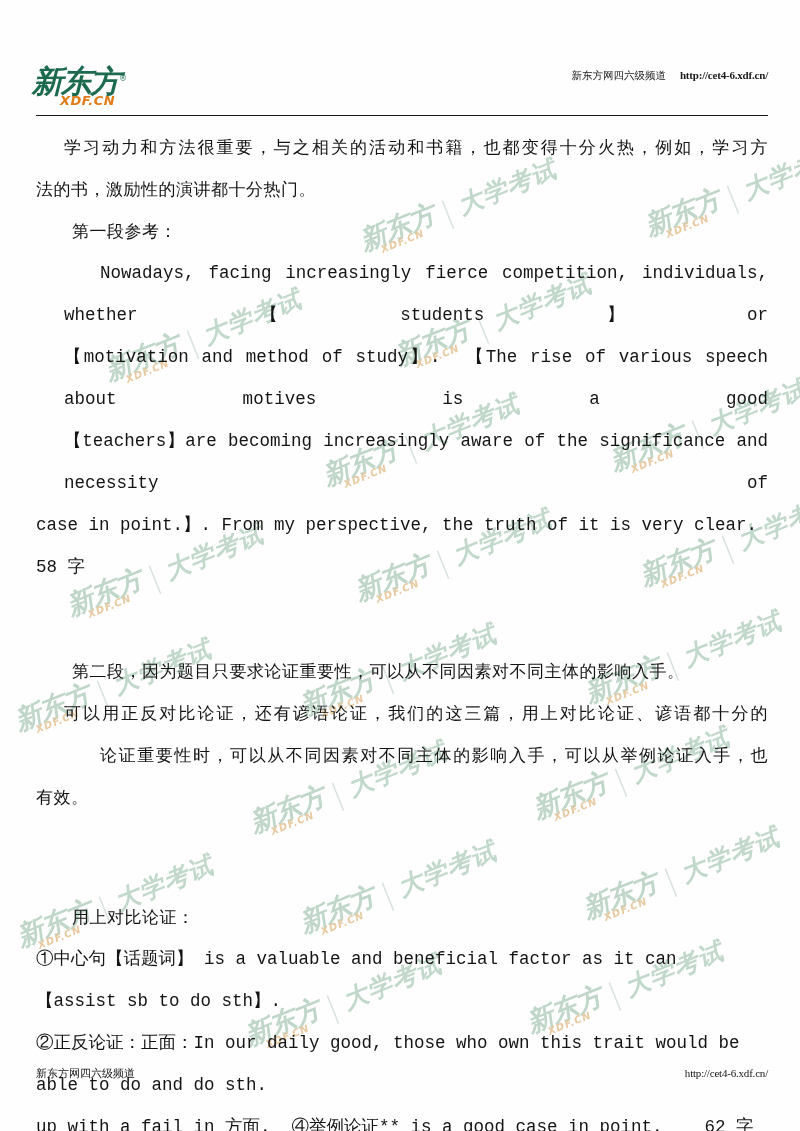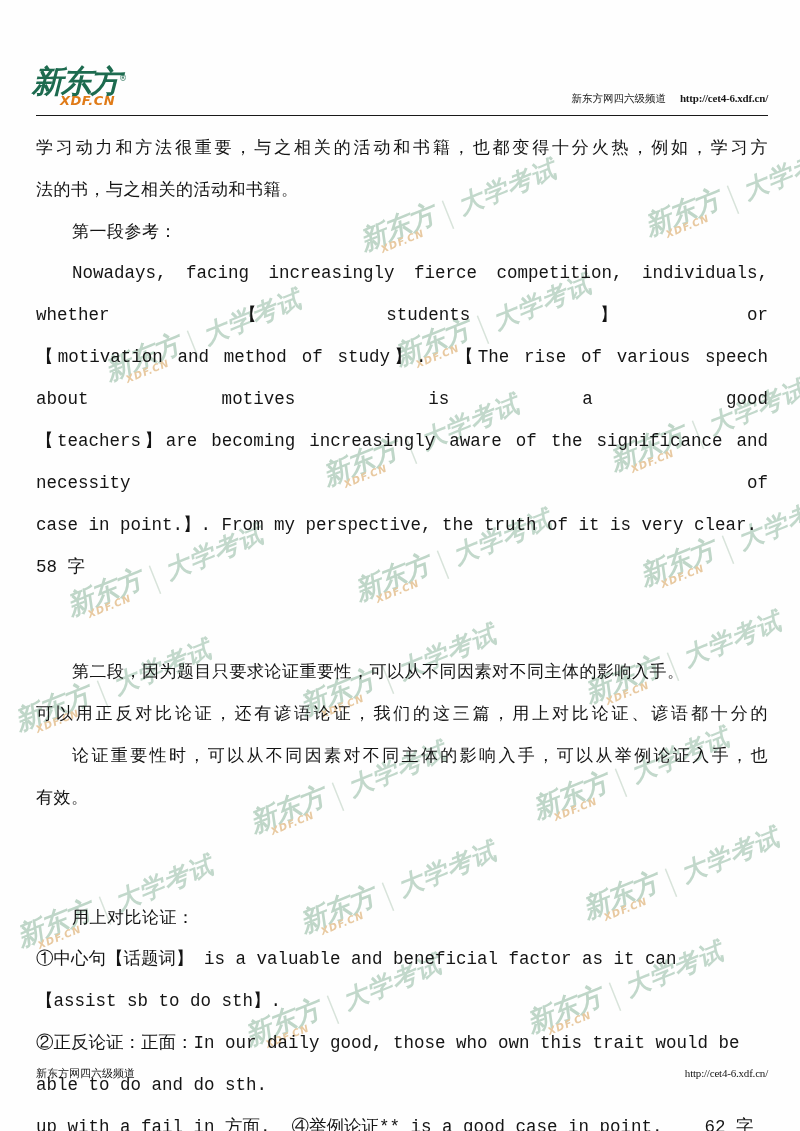--- a/index.html
+++ b/index.html
@@ -111,21 +111,21 @@
     font-size: 13px;
     color: #e07b18;
     letter-spacing: 0.5px;
     margin-left: 28px;
     margin-top: -4px;
     font-style: italic;
   }
   .header-right {
     position: absolute;
     right: 32px;
-    top: 92px;
+    top: 69px;
     font-family: "DejaVu Sans", sans-serif;
     font-size: 10.5px;
     color: #1a1a1a;
     white-space: nowrap;
   }
   .header-right .hr-url {
     margin-left: 14px;
     font-family: "Liberation Serif", serif;
     font-weight: bold;
     font-size: 11px;
@@ -152,20 +152,21 @@
     font-size: 17.5px;
     line-height: 42px;
     color: #141414;
     white-space: pre-wrap;
     letter-spacing: 0px;
   }
   .line.just {
     text-align: justify;
     text-align-last: justify;
     text-justify: inter-word;
+    margin-left: 28px;
   }
   .line.cn {
     font-family: "DejaVu Serif", "Liberation Serif", serif;
     font-size: 17px;
     letter-spacing: 0.5px;
   }
   .line.cn.just {
     text-align: justify;
     text-align-last: justify;
   }
@@ -350,21 +351,21 @@
     </div>
     <div class="header-right">
       <span>新东方网四六级频道</span><span class="hr-url">http://cet4-6.xdf.cn/</span>
     </div>
     <div class="header-rule"></div>
   </div>
 
   <div class="content">
 
     <div class="line cn just">学习动力和方法很重要，与之相关的活动和书籍，也都变得十分火热，例如，学习方</div>
-    <div class="line cn">法的书，与之相关的活动和书籍。</div>
+    <div class="line cn">法的书，激励性的演讲都十分热门。</div>
     <div class="line cn indent">第一段参考：</div>
     <div class="line just mixed indent">Nowadays, facing increasingly fierce competition, individuals, whether【students】or</div>
     <div class="line just mixed">【motivation and method of study】.  【The rise of various speech about motives is a good</div>
     <div class="line just mixed">【teachers】are becoming increasingly aware of the significance and necessity of</div>
     <div class="line mixed">case in point.】. From my perspective, the truth of it is very clear.      58 字</div>
 
     <div class="gap-lg"></div>
 
     <div class="line cn indent">第二段，因为题目只要求论证重要性，可以从不同因素对不同主体的影响入手。</div>
     <div class="line cn just">可以用正反对比论证，还有谚语论证，我们的这三篇，用上对比论证、谚语都十分的</div>

